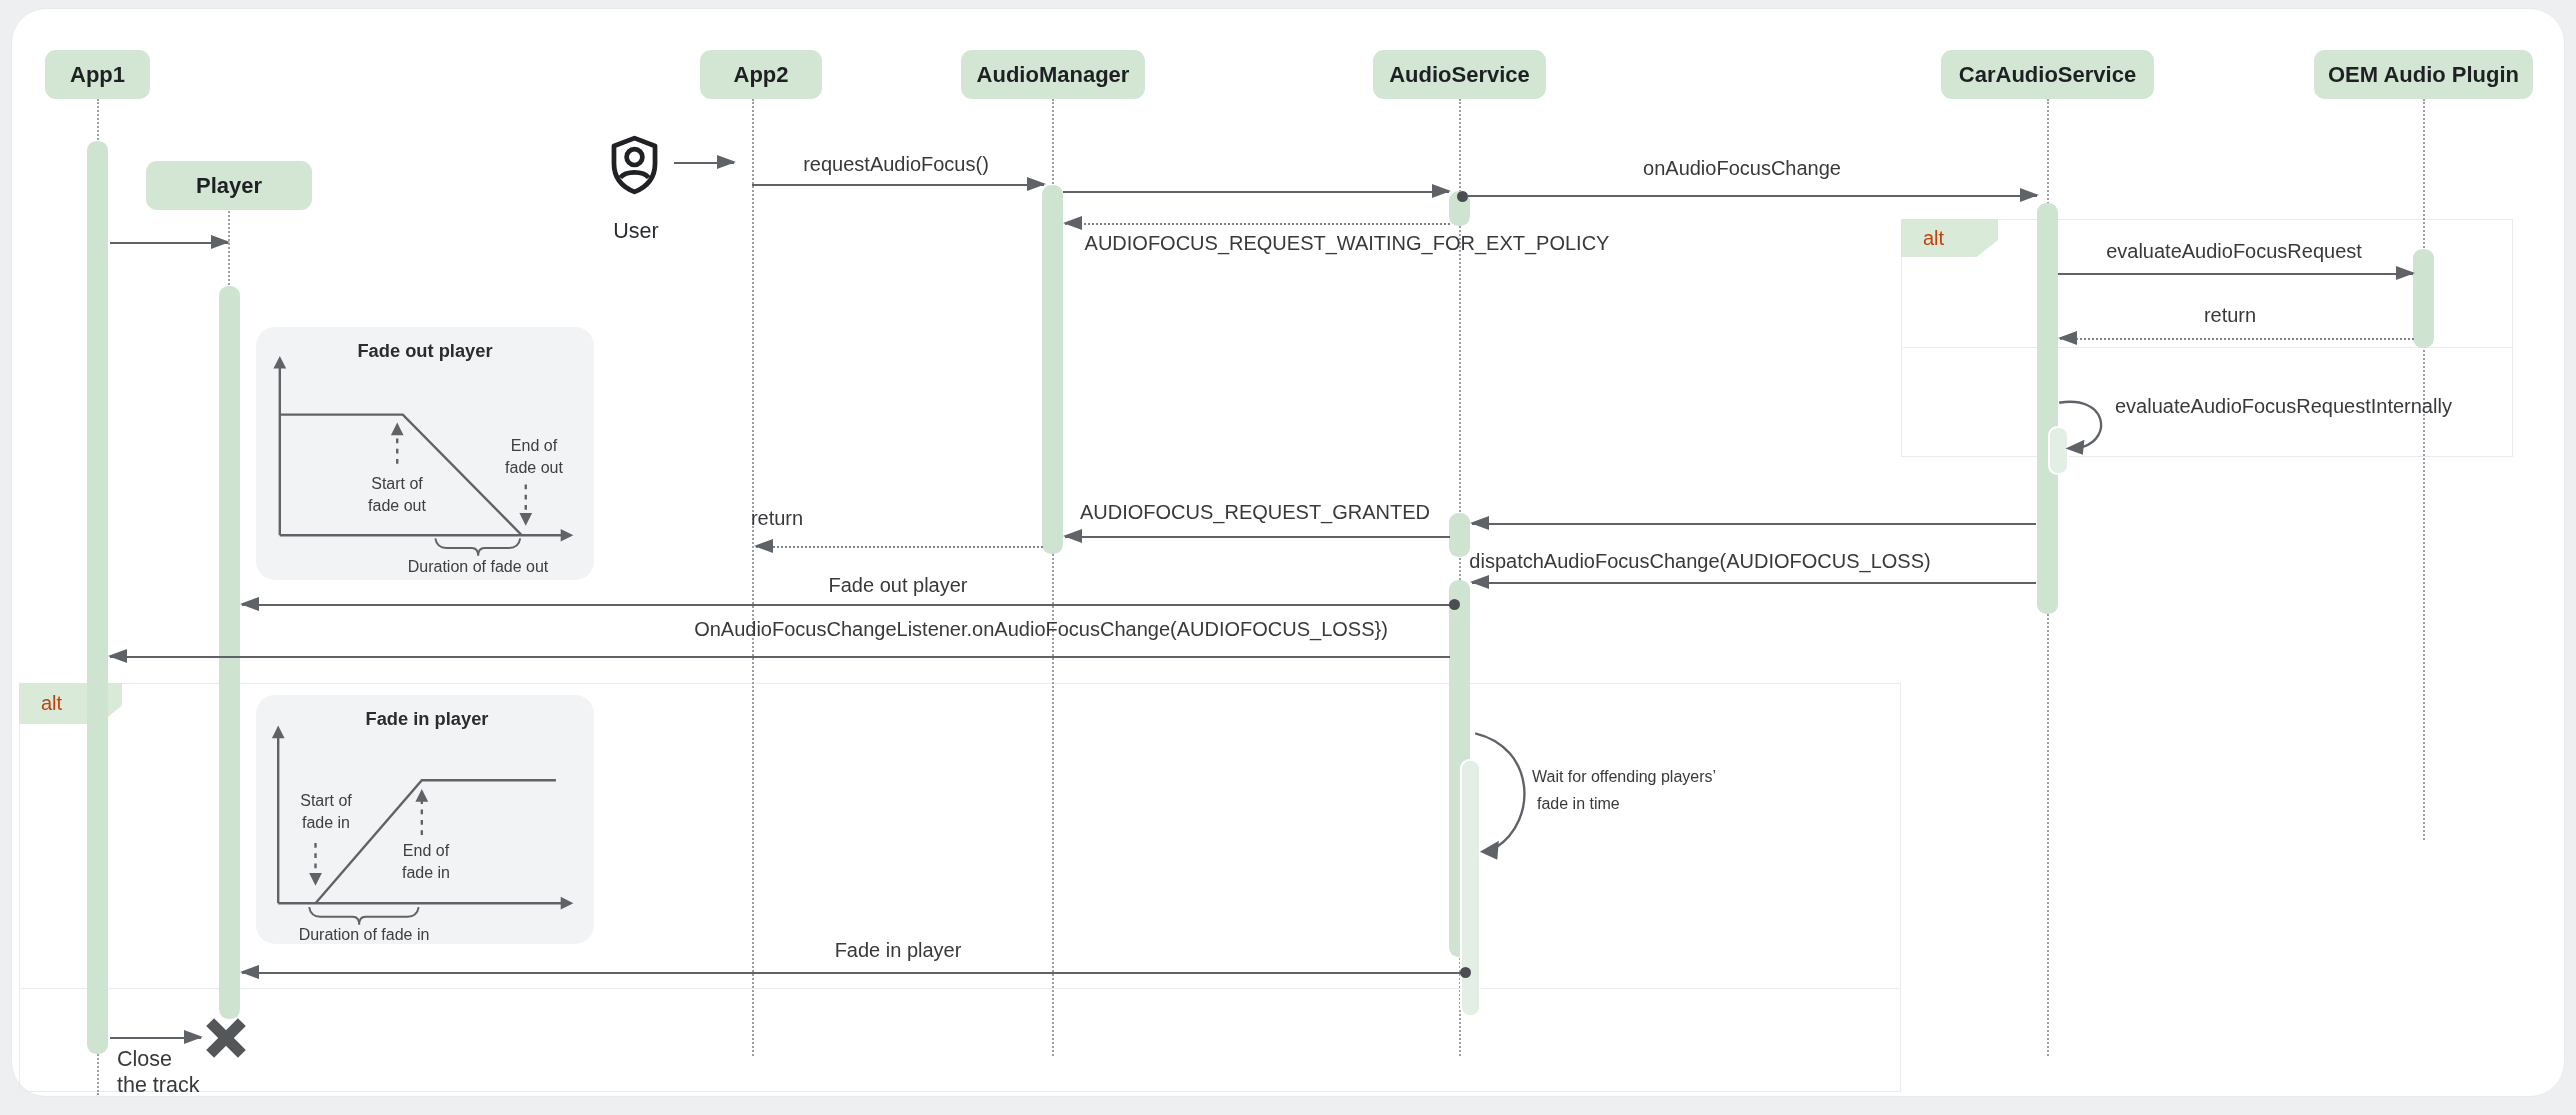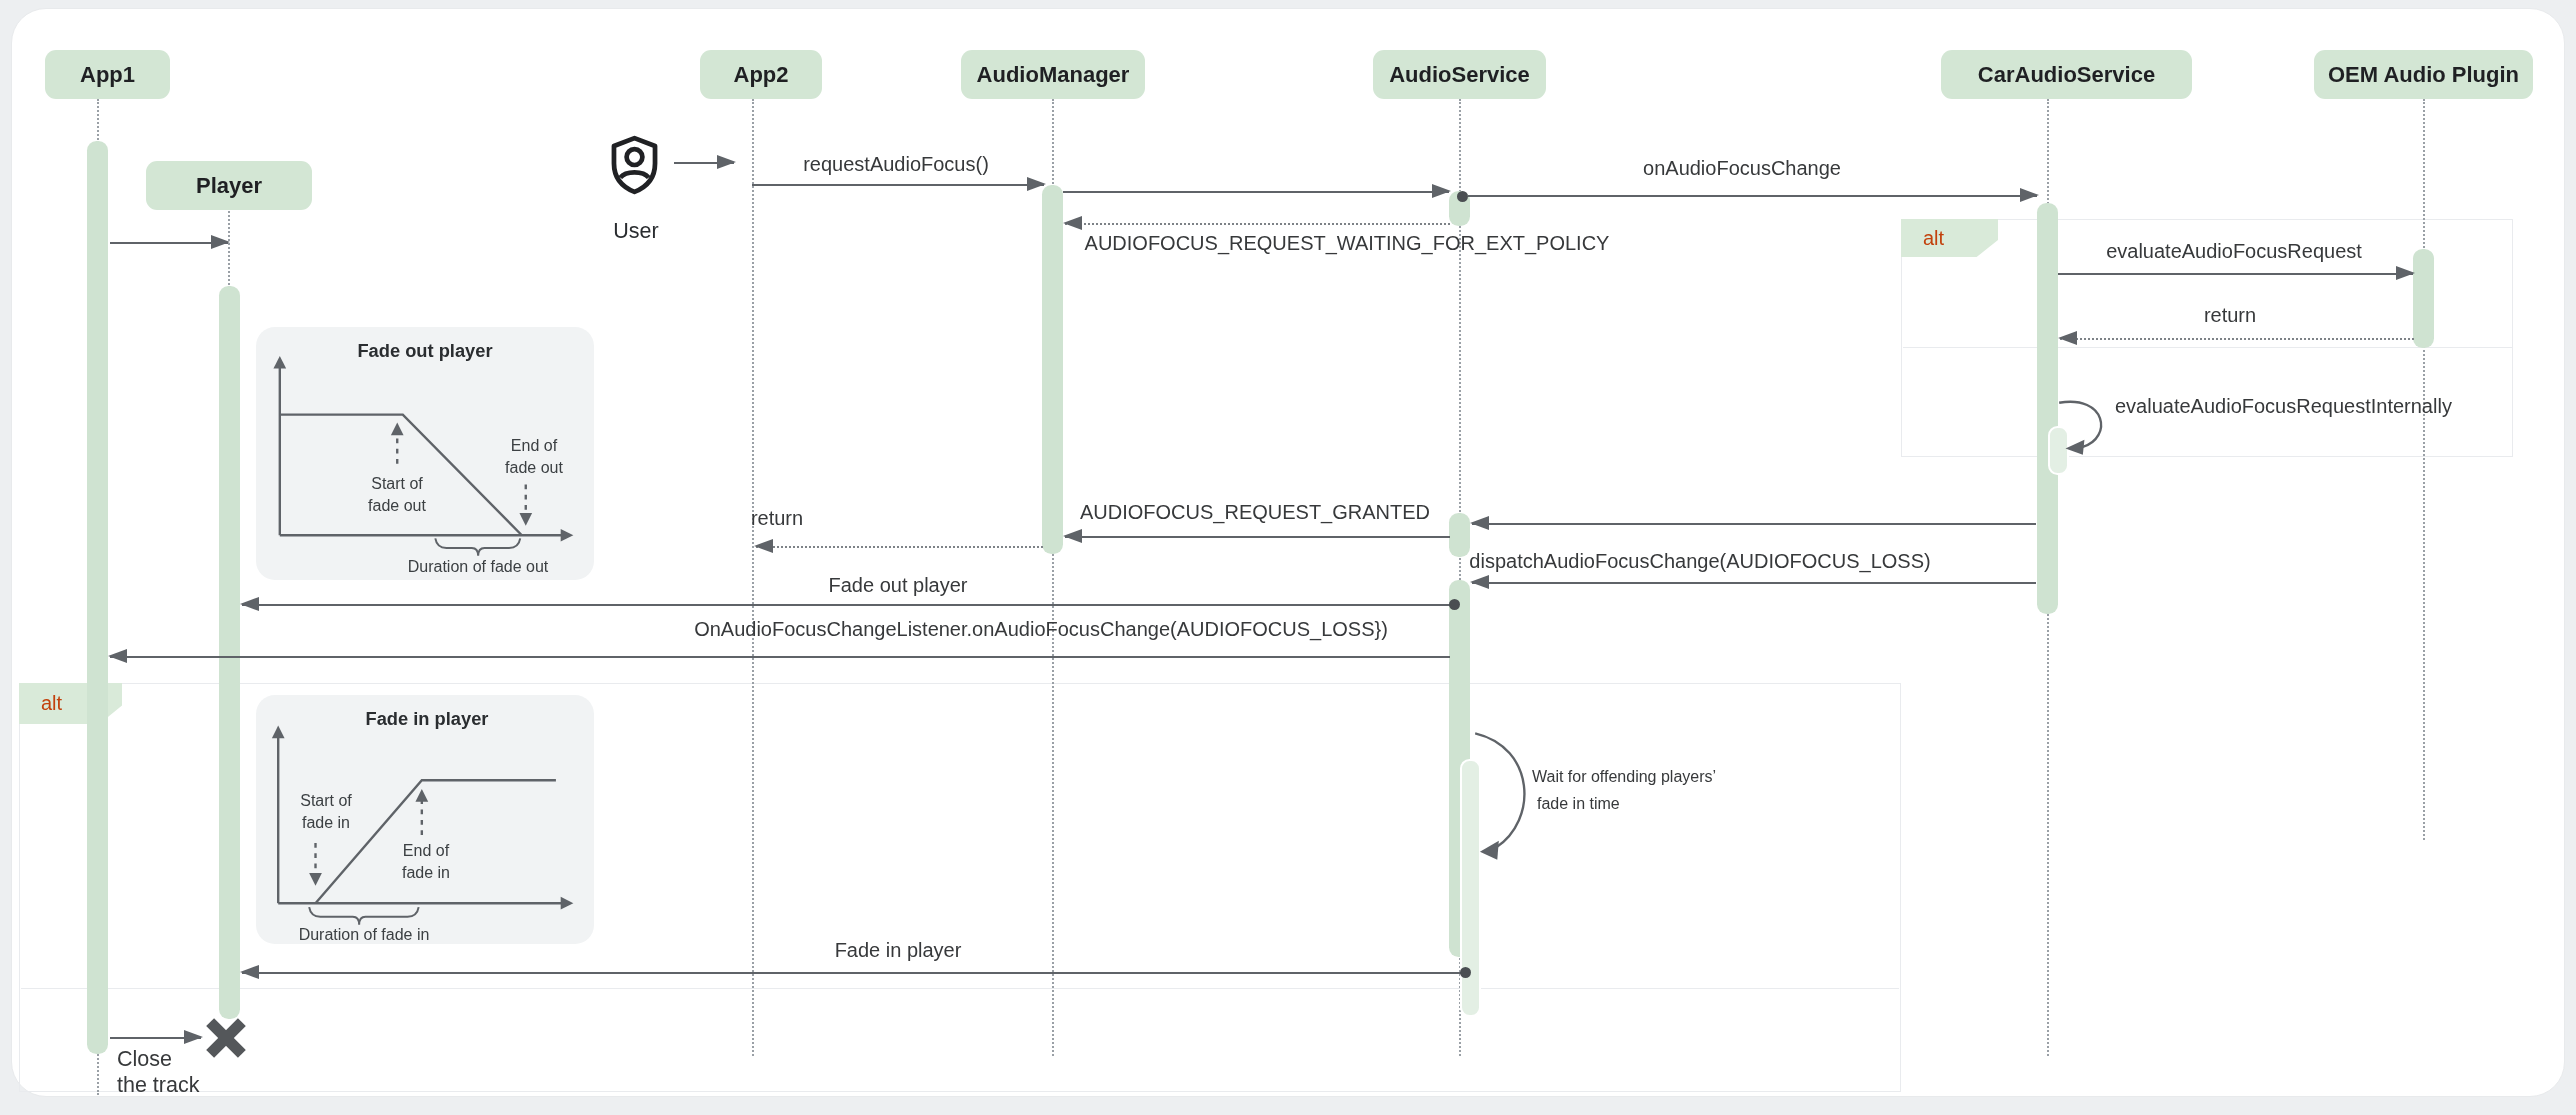--- a/index.html
+++ b/index.html
@@ -74,36 +74,36 @@
   <div class="activation" style="left:219px; top:286px; height:733px;"></div>
   <div class="activation" style="left:1042px; top:185px; height:369px;"></div>
   <div class="activation" style="left:1449px; top:191px; height:35px;"></div>
   <div class="activation" style="left:1449px; top:513px; height:44px;"></div>
   <div class="activation" style="left:1449px; top:580px; height:377px;"></div>
   <div class="activation overlay" style="left:1460px; top:759px; height:258px;"></div>
   <div class="activation" style="left:2037px; top:203px; height:411px;"></div>
   <div class="activation overlay" style="left:2048px; top:426px; height:49px;"></div>
   <div class="activation" style="left:2413px; top:249px; height:99px;"></div>
 
-  <div class="participant" style="left:45px; top:50px; width:125px;">
+  <div class="participant" style="left:45px; top:50px; width:105px;">
       <span>App1</span>
     </div>
   <div class="participant" style="left:146px; top:161px; width:166px;">
       <span>Player</span>
     </div>
   <div class="participant" style="left:700px; top:50px; width:122px;">
       <span>App2</span>
     </div>
   <div class="participant" style="left:961px; top:50px; width:184px;">
       <span>AudioManager</span>
     </div>
   <div class="participant" style="left:1373px; top:50px; width:173px;">
       <span>AudioService</span>
     </div>
-  <div class="participant" style="left:1941px; top:50px; width:251px;">
+  <div class="participant" style="left:1941px; top:50px; width:213px;">
       <span>CarAudioService</span>
     </div>
   <div class="participant" style="left:2314px; top:50px; width:219px;">
       <span>OEM Audio Plugin</span>
     </div>
 
   <svg class="actor" style="left:609px; top:135px;" width="51" height="60" viewBox="0 0 64 76">
     <path d="M32 4 L58 14 V36 C58 55 47 66 32 72 C17 66 6 55 6 36 V14 Z" fill="none" stroke="#202124" stroke-width="6" stroke-linejoin="round"></path>
     <circle cx="32" cy="28" r="10" fill="none" stroke="#202124" stroke-width="6"></circle>
     <path d="M14 54 C21 45 43 45 50 54" fill="none" stroke="#202124" stroke-width="6"></path>

